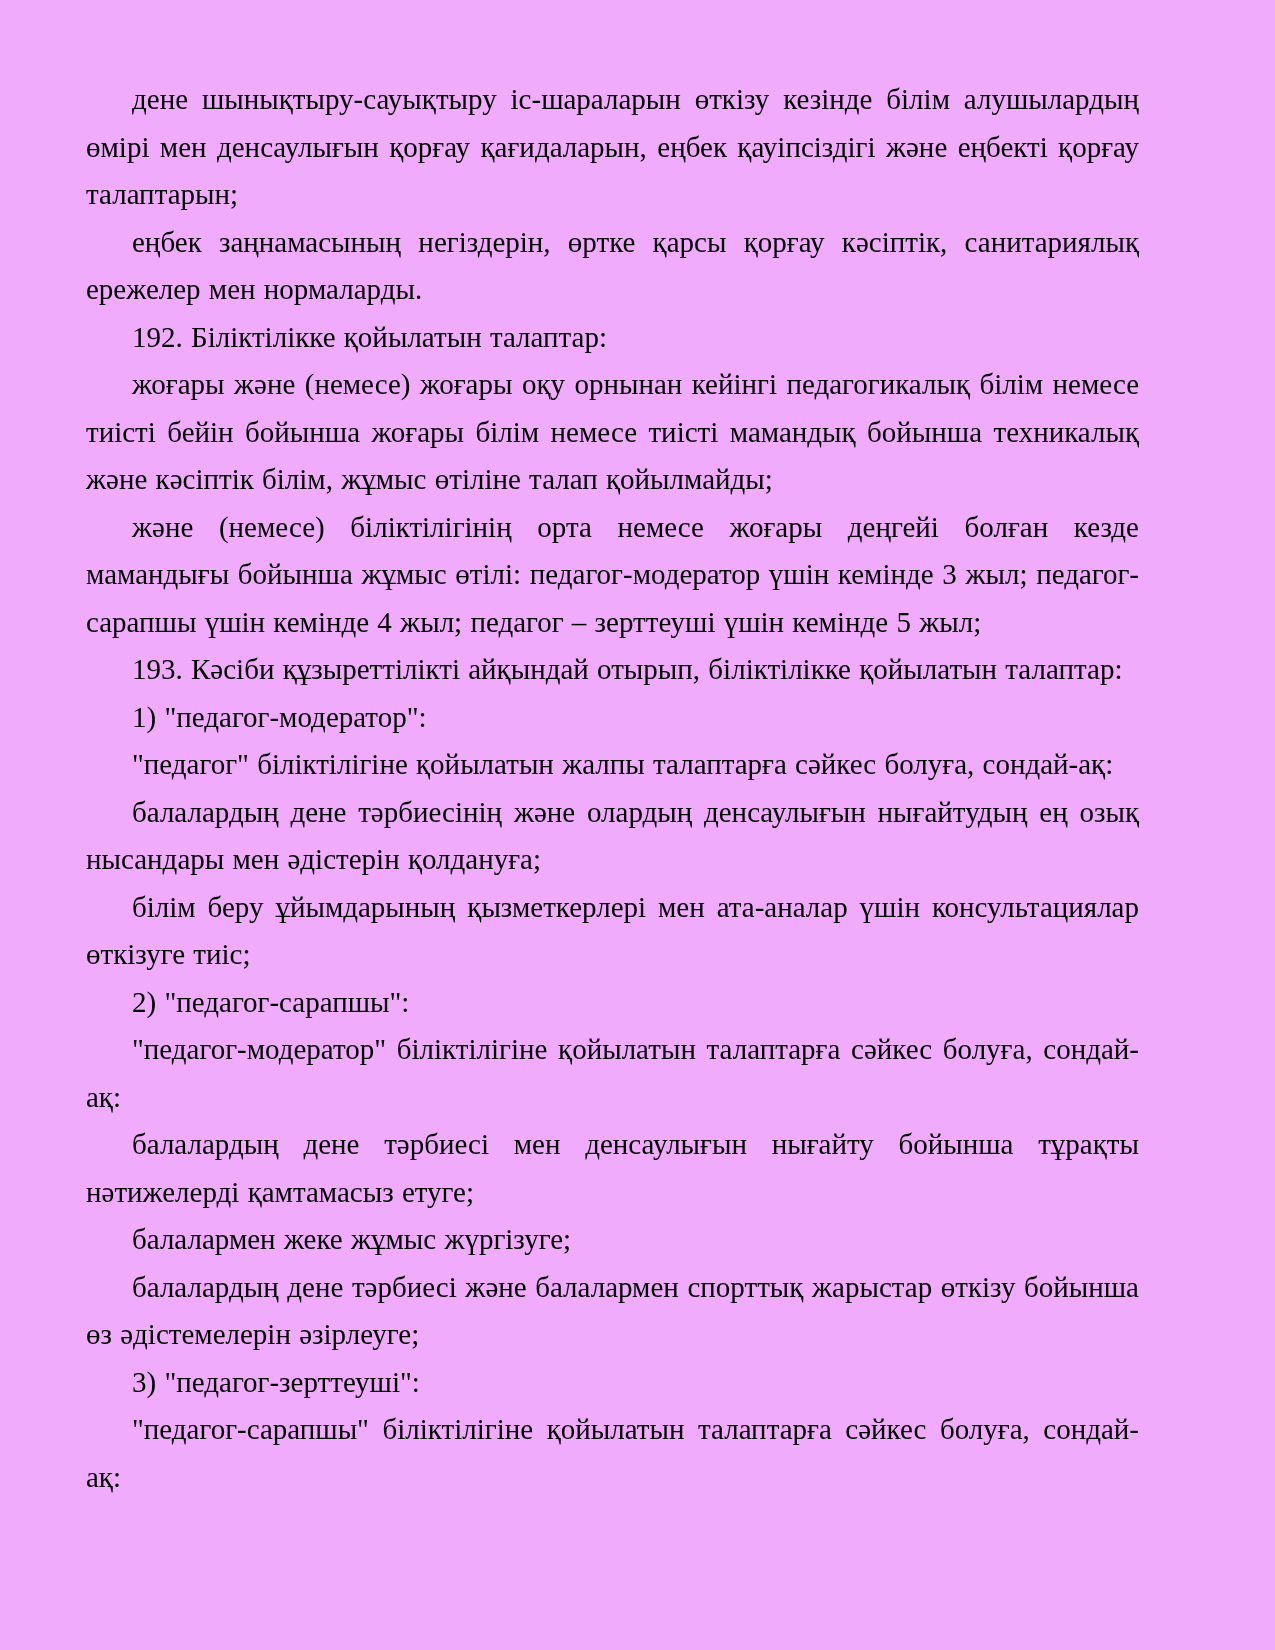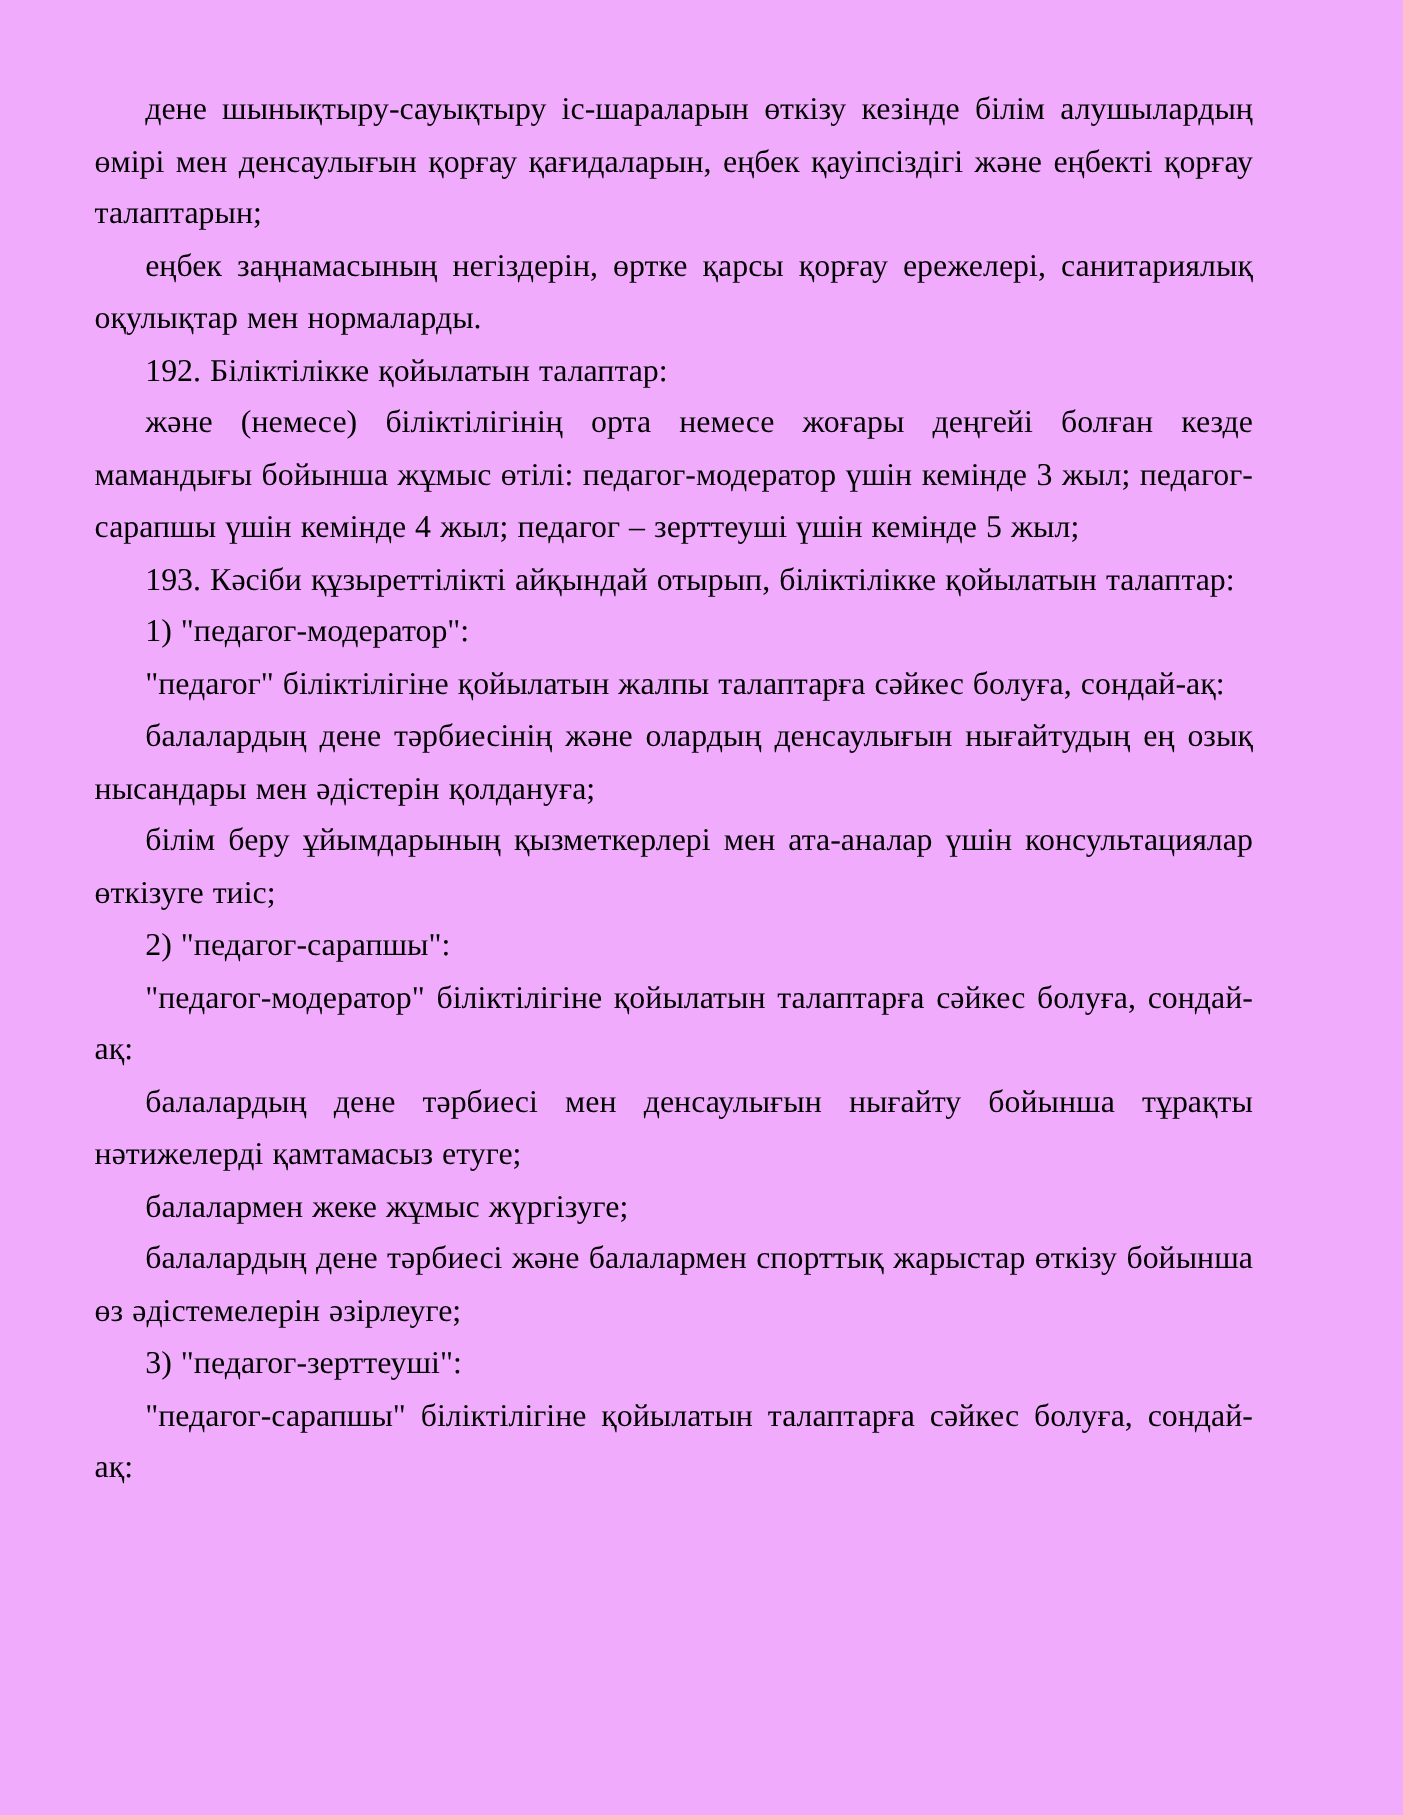--- a/index.html
+++ b/index.html
@@ -30,22 +30,23 @@
     word-spacing: 1px;
   }
 </style>
 </head>
 <body>
 
 <div class="page">
   <div class="doc-body">
 
   <p class="para">дене шынықтыру-сауықтыру іс-шараларын өткізу кезінде білім алушылардың өмірі мен денсаулығын қорғау қағидаларын, еңбек қауіпсіздігі және еңбекті қорғау талаптарын;</p>
-      <p class="para">еңбек заңнамасының негіздерін, өртке қарсы қорғау ережелері, санитариялық оқулықтар мен нормаларды.</p>
+      <p class="para">еңбек заңнамасының негіздерін, өртке қарсы қорғау кәсіптік, санитариялық ережелер мен нормаларды.</p>
       <p class="para">192. Біліктілікке қойылатын талаптар:</p>
+      <p class="para">жоғары және (немесе) жоғары оқу орнынан кейінгі педагогикалық білім немесе тиісті бейін бойынша жоғары білім немесе тиісті мамандық бойынша техникалық және кәсіптік білім, жұмыс өтіліне талап қойылмайды;</p>
       <p class="para">және (немесе) біліктілігінің орта немесе жоғары деңгейі болған кезде мамандығы бойынша жұмыс өтілі: педагог-модератор үшін кемінде 3 жыл; педагог-сарапшы үшін кемінде 4 жыл; педагог – зерттеуші үшін кемінде 5 жыл;</p>
       <p class="para">193. Кәсіби құзыреттілікті айқындай отырып, біліктілікке қойылатын талаптар:</p>
       <p class="para">1) "педагог-модератор":</p>
       <p class="para">"педагог" біліктілігіне қойылатын жалпы талаптарға сәйкес болуға, сондай-ақ:</p>
       <p class="para">балалардың дене тәрбиесінің және олардың денсаулығын нығайтудың ең озық нысандары мен әдістерін қолдануға;</p>
       <p class="para">білім беру ұйымдарының қызметкерлері мен ата-аналар үшін консультациялар өткізуге тиіс;</p>
       <p class="para">2) "педагог-сарапшы":</p>
       <p class="para">"педагог-модератор" біліктілігіне қойылатын талаптарға сәйкес болуға, сондай-ақ:</p>
       <p class="para">балалардың дене тәрбиесі мен денсаулығын нығайту бойынша тұрақты нәтижелерді қамтамасыз етуге;</p>
       <p class="para">балалармен жеке жұмыс жүргізуге;</p>

